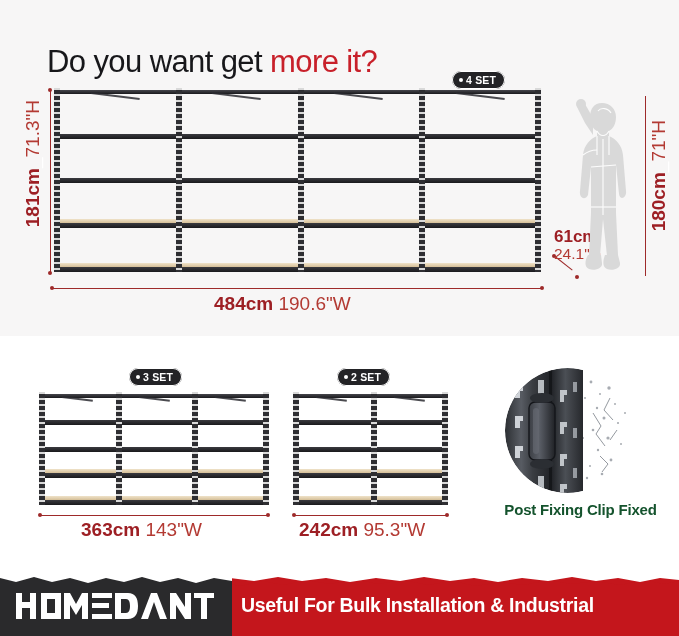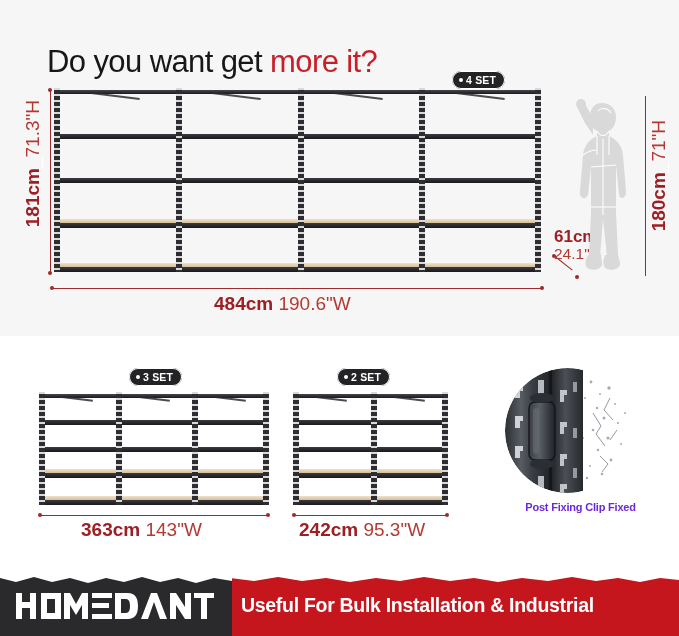--- a/index.html
+++ b/index.html
@@ -85,21 +85,21 @@
   
   .person{position:absolute;}
 
   
   .clip-circle{
     position:absolute;border-radius:50%;overflow:hidden;
     background:#ffffff;
   }
   .clip-caption{
     position:absolute;text-align:center;width:199px;
-    font-size:11px;font-weight:bold;color:#6d28d9;line-height:1.33;
+    font-size:15px;font-weight:bold;color:#14532d;line-height:1.33;
     letter-spacing:-0.2px;
   }
 
   
   .footer{position:absolute;left:0;top:576px;width:679px;height:60px;overflow:hidden;}
   .footer-red{position:absolute;left:0;top:0;width:679px;height:60px;background:#c4161c;}
   .footer-dark{position:absolute;left:0;top:0;width:232px;height:60px;background:#2a2a2c;}
   .footer-logo{
     position:absolute;left:14px;top:16px;
     font-size:25px;font-weight:bold;color:#fff;letter-spacing:0.5px;

